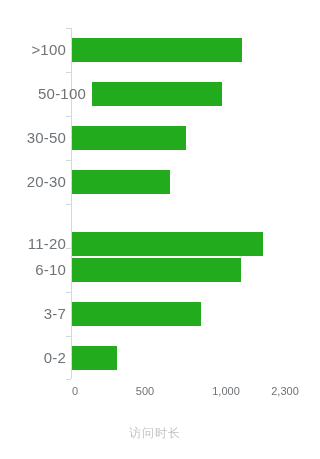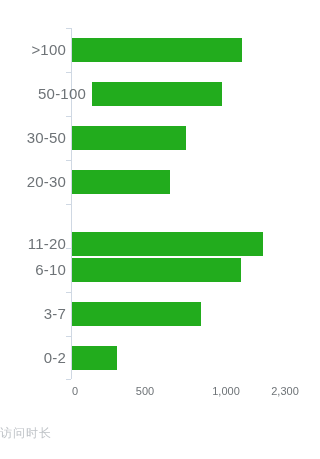--- a/index.html
+++ b/index.html
@@ -86,20 +86,21 @@
     white-space: nowrap;
     transform: translateX(-50%);
   }
 
   
   .axis-title {
     position: absolute;
     left: 0;
     top: 425px;
     width: 310px;
+    text-align: center;
     font-size: 12px;
     color: #bfc3c7;
     letter-spacing: 1px;
   }
 </style>
 </head>
 <body>
 
 <div class="chart-root">
   <div class="plot-area">

